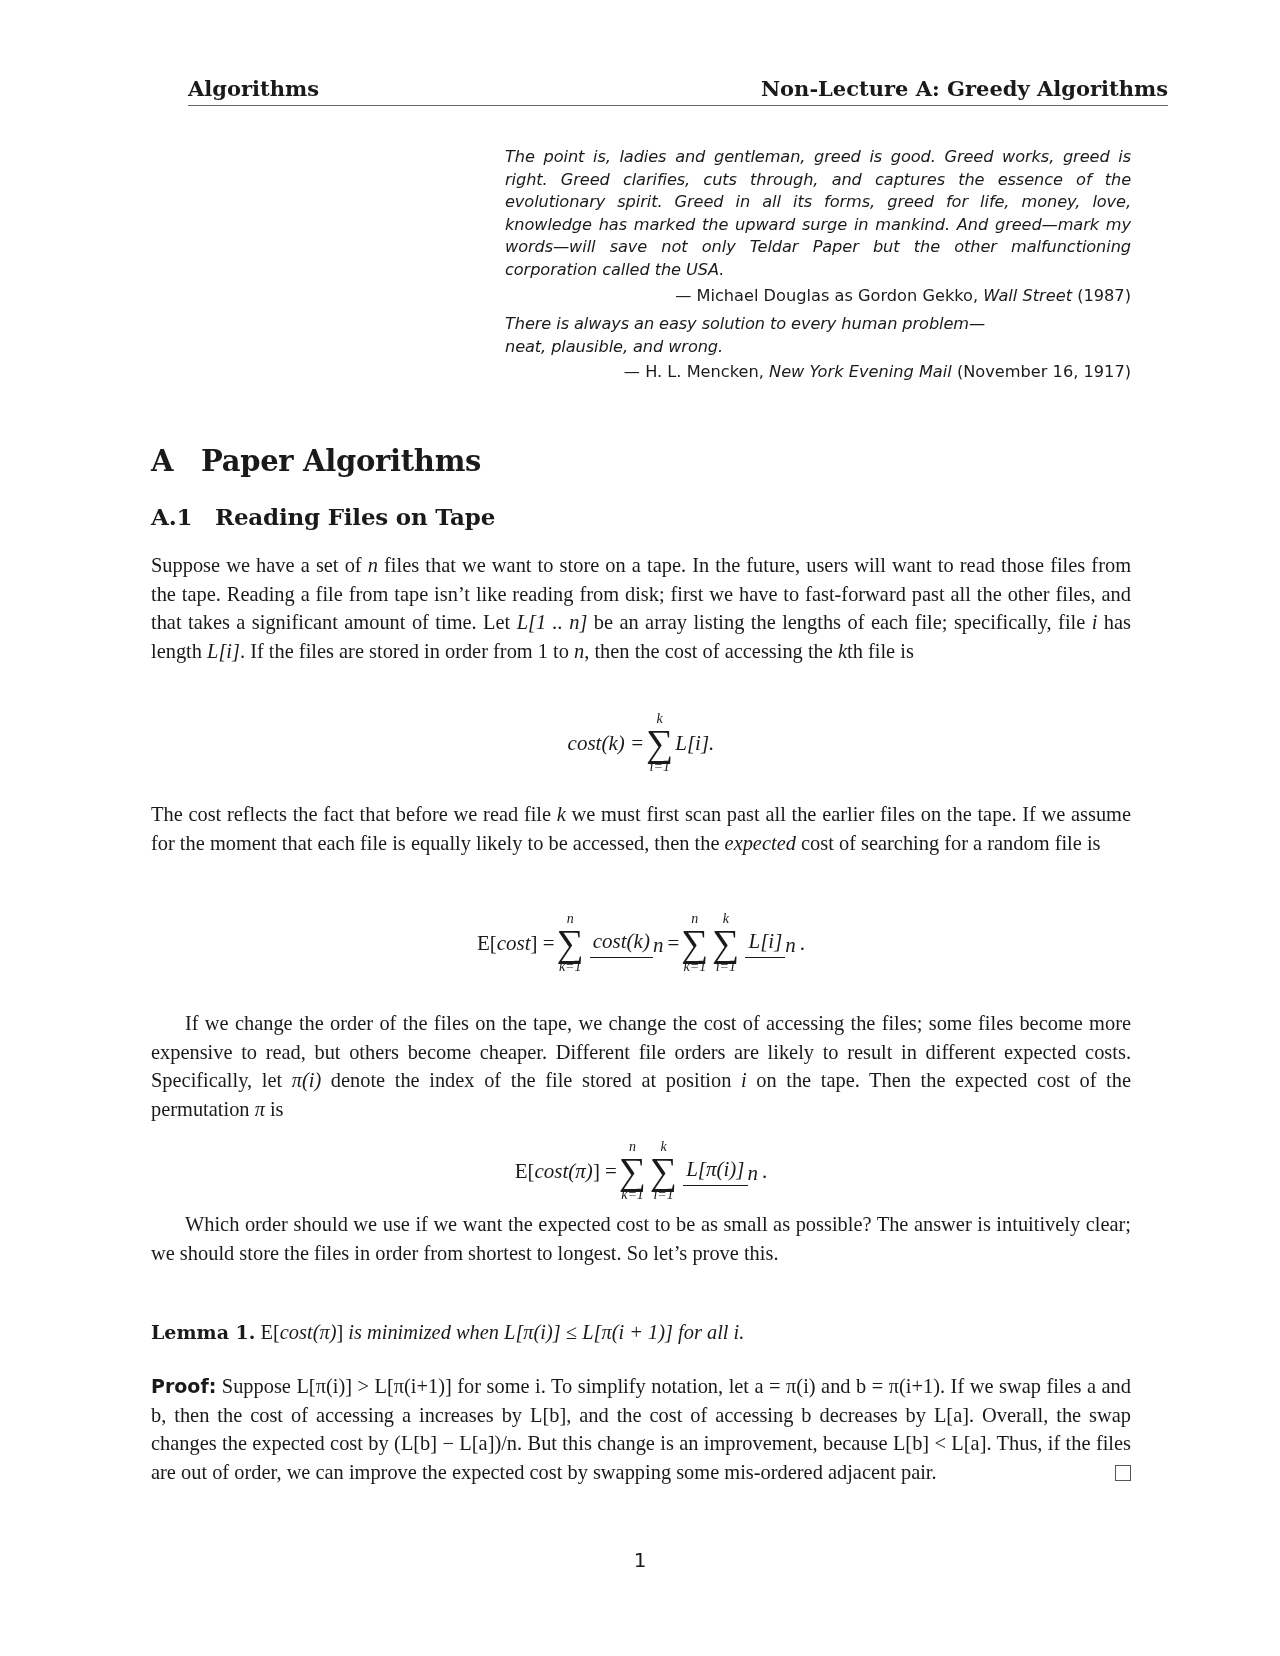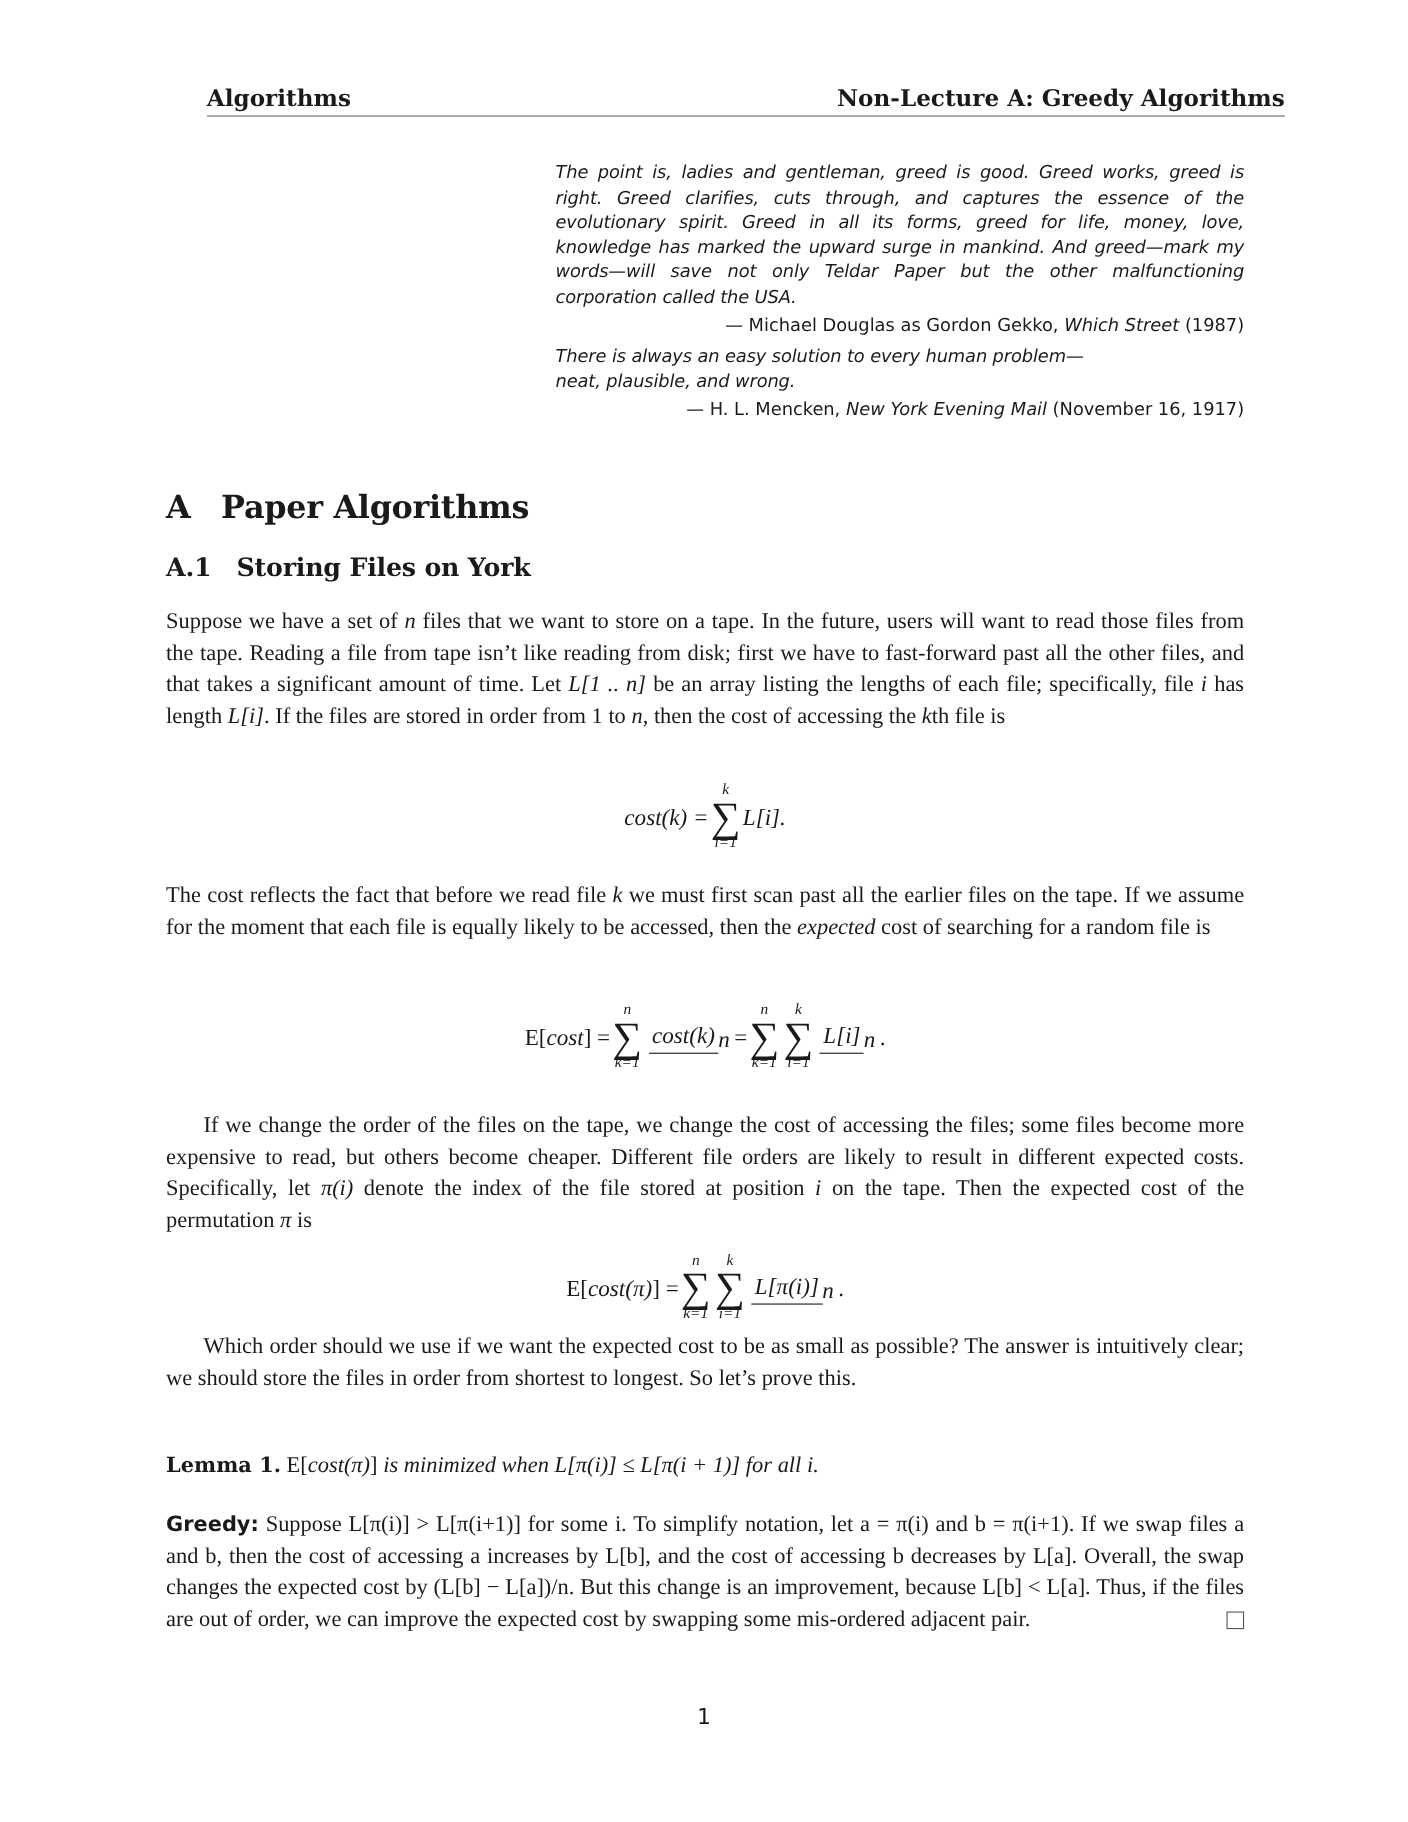--- a/index.html
+++ b/index.html
@@ -37,40 +37,40 @@
 <body>
 
 <div class="abs header">
   <span>Algorithms</span>
   <span>Non-Lecture A: Greedy Algorithms</span>
 </div>
 
 <div class="abs quote" style="top:146px;">
   <div class="text">The point is, ladies and gentleman, greed is good. Greed works, greed is right. Greed clarifies, cuts through, and captures the essence of the evolutionary spirit. Greed in all its forms, greed for life, money, love, knowledge has marked the upward surge in mankind. And greed—mark my words—will save not only Teldar Paper but the other malfunctioning corporation called the USA.</div>
   <div class="attr">
-    <span>— Michael Douglas as Gordon Gekko, </span><i>Which Street</i><span> (1987)</span>
+    <span>— Michael Douglas as Gordon Gekko, </span><i>Wall Street</i><span> (1987)</span>
   </div>
 </div>
 
 <div class="abs quote" style="top:313px;">
   <div class="text">
     <div>There is always an easy solution to every human problem—</div>
     <div>neat, plausible, and wrong.</div>
   </div>
   <div class="attr">
     <span>— H. L. Mencken, </span><i>New York Evening Mail</i><span> (November 16, 1917)</span>
   </div>
 </div>
 
 <h1 class="abs sec">
   <span class="num">A</span><span>Paper Algorithms</span>
 </h1>
 
 <h2 class="abs sub">
-  <span class="num">A.1</span><span>Storing Files on York</span>
+  <span class="num">A.1</span><span>Reading Files on Tape</span>
 </h2>
 
 <div class="abs para" style="top:551px;">
   <span>Suppose we have a set of </span><span class="m">n</span><span> files that we want to store on a tape. In the future, users will want to read those files from the tape. Reading a file from tape isn’t like reading from disk; first we have to fast-forward past all the other files, and that takes a significant amount of time. Let </span><span class="m">L[1 .. n]</span><span> be an array listing the lengths of each file; specifically, file </span><span class="m">i</span><span> has length </span><span class="m">L[i]</span><span>. If the files are stored in order from 1 to </span><span class="m">n</span><span>, then the cost of accessing the </span><span class="m">k</span><span>th file is</span>
 </div>
 
 <div class="abs eq" style="left:151px; width:980px; top:712px;">
   <span class="m">cost(k) =</span>
   <span class="sum">
       <span class="sup">k</span>
@@ -141,18 +141,18 @@
 </div>
 
 <div class="abs para indent" style="top:1210px;">Which order should we use if we want the expected cost to be as small as possible? The answer is intuitively clear; we should store the files in order from shortest to longest. So let’s prove this.</div>
 
 <div class="abs lemma">
   <b>Lemma 1.</b>
   <span class="mr">E[</span><span class="m">cost(π)</span><span class="mr">]</span><i> is minimized when L[π(i)] ≤ L[π(i + 1)] for all i.</i>
 </div>
 
 <div class="abs para" style="top:1372px;">
-  <b style="font-family:'DejaVu Sans',sans-serif; font-size:19px;">Greedy:</b>
+  <b style="font-family:'DejaVu Sans',sans-serif; font-size:19px;">Proof:</b>
   <span>Suppose L[π(i)] &gt; L[π(i+1)] for some i. To simplify notation, let a = π(i) and b = π(i+1). If we swap files a and b, then the cost of accessing a increases by L[b], and the cost of accessing b decreases by L[a]. Overall, the swap changes the expected cost by (L[b] − L[a])/n. But this change is an improvement, because L[b] &lt; L[a]. Thus, if the files are out of order, we can improve the expected cost by swapping some mis-ordered adjacent pair.</span>
   <span class="qed"></span>
 </div>
 
 <div class="abs pagenum">1</div>
 
 </body></html>

